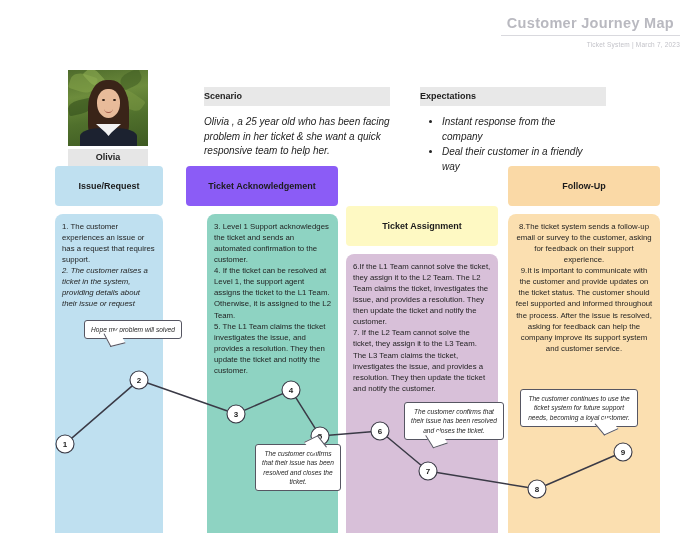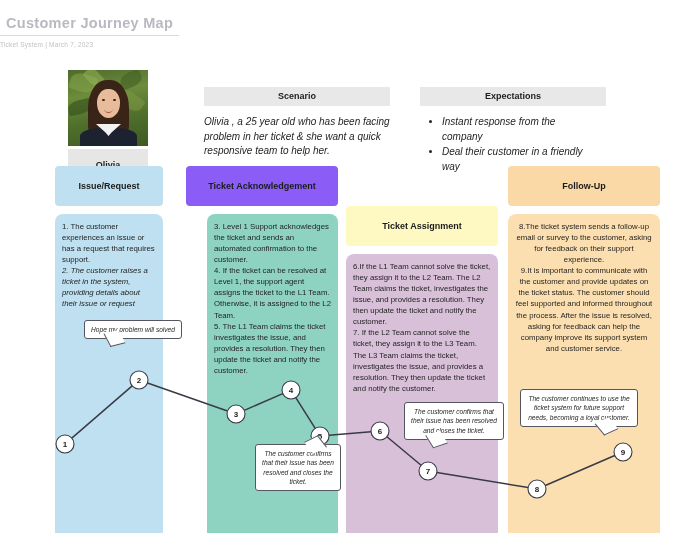--- a/index.html
+++ b/index.html
@@ -15,21 +15,21 @@
     color: #1a1a1a;
     overflow: hidden;
   }
 
   
   #title-block {
     position: absolute;
     left: 0;
     top: 14px;
     width: 680px;
-    text-align: left;
+    text-align: right;
   }
   #page-title {
     font-size: 14.5px;
     font-weight: bold;
     color: #b9b9c0;
     letter-spacing: .3px;
     display: inline-block;
     padding: 0 6px 4px 6px;
     border-bottom: 1px solid #d9d9de;
   }
@@ -102,31 +102,30 @@
     width: 57px; height: 20px;
     background: #1c2230;
     border-radius: 40% 40% 0 0;
   }
   #persona-name {
     margin-top: 3px;
     background: #e6e6e6;
     text-align: center;
     font-size: 9px;
     font-weight: bold;
-    padding: 11px 0 4px 0;
+    padding: 3px 0 4px 0;
     color: #232323;
   }
 
   
   .info-block { position: absolute; }
   #scenario-block    { left: 204px; top: 87px; width: 186px; }
   #expectations-block{ left: 420px; top: 87px; width: 186px; }
   .info-head {
     background: #e8e8e8;
-    text-align: center;
     font-size: 9px;
     font-weight: bold;
     padding: 4px 0 5px 0;
     color: #1d1d1d;
   }
   .info-body {
     margin-top: 9px;
     font-size: 10px;
     line-height: 1.45;
     color: #242424;

